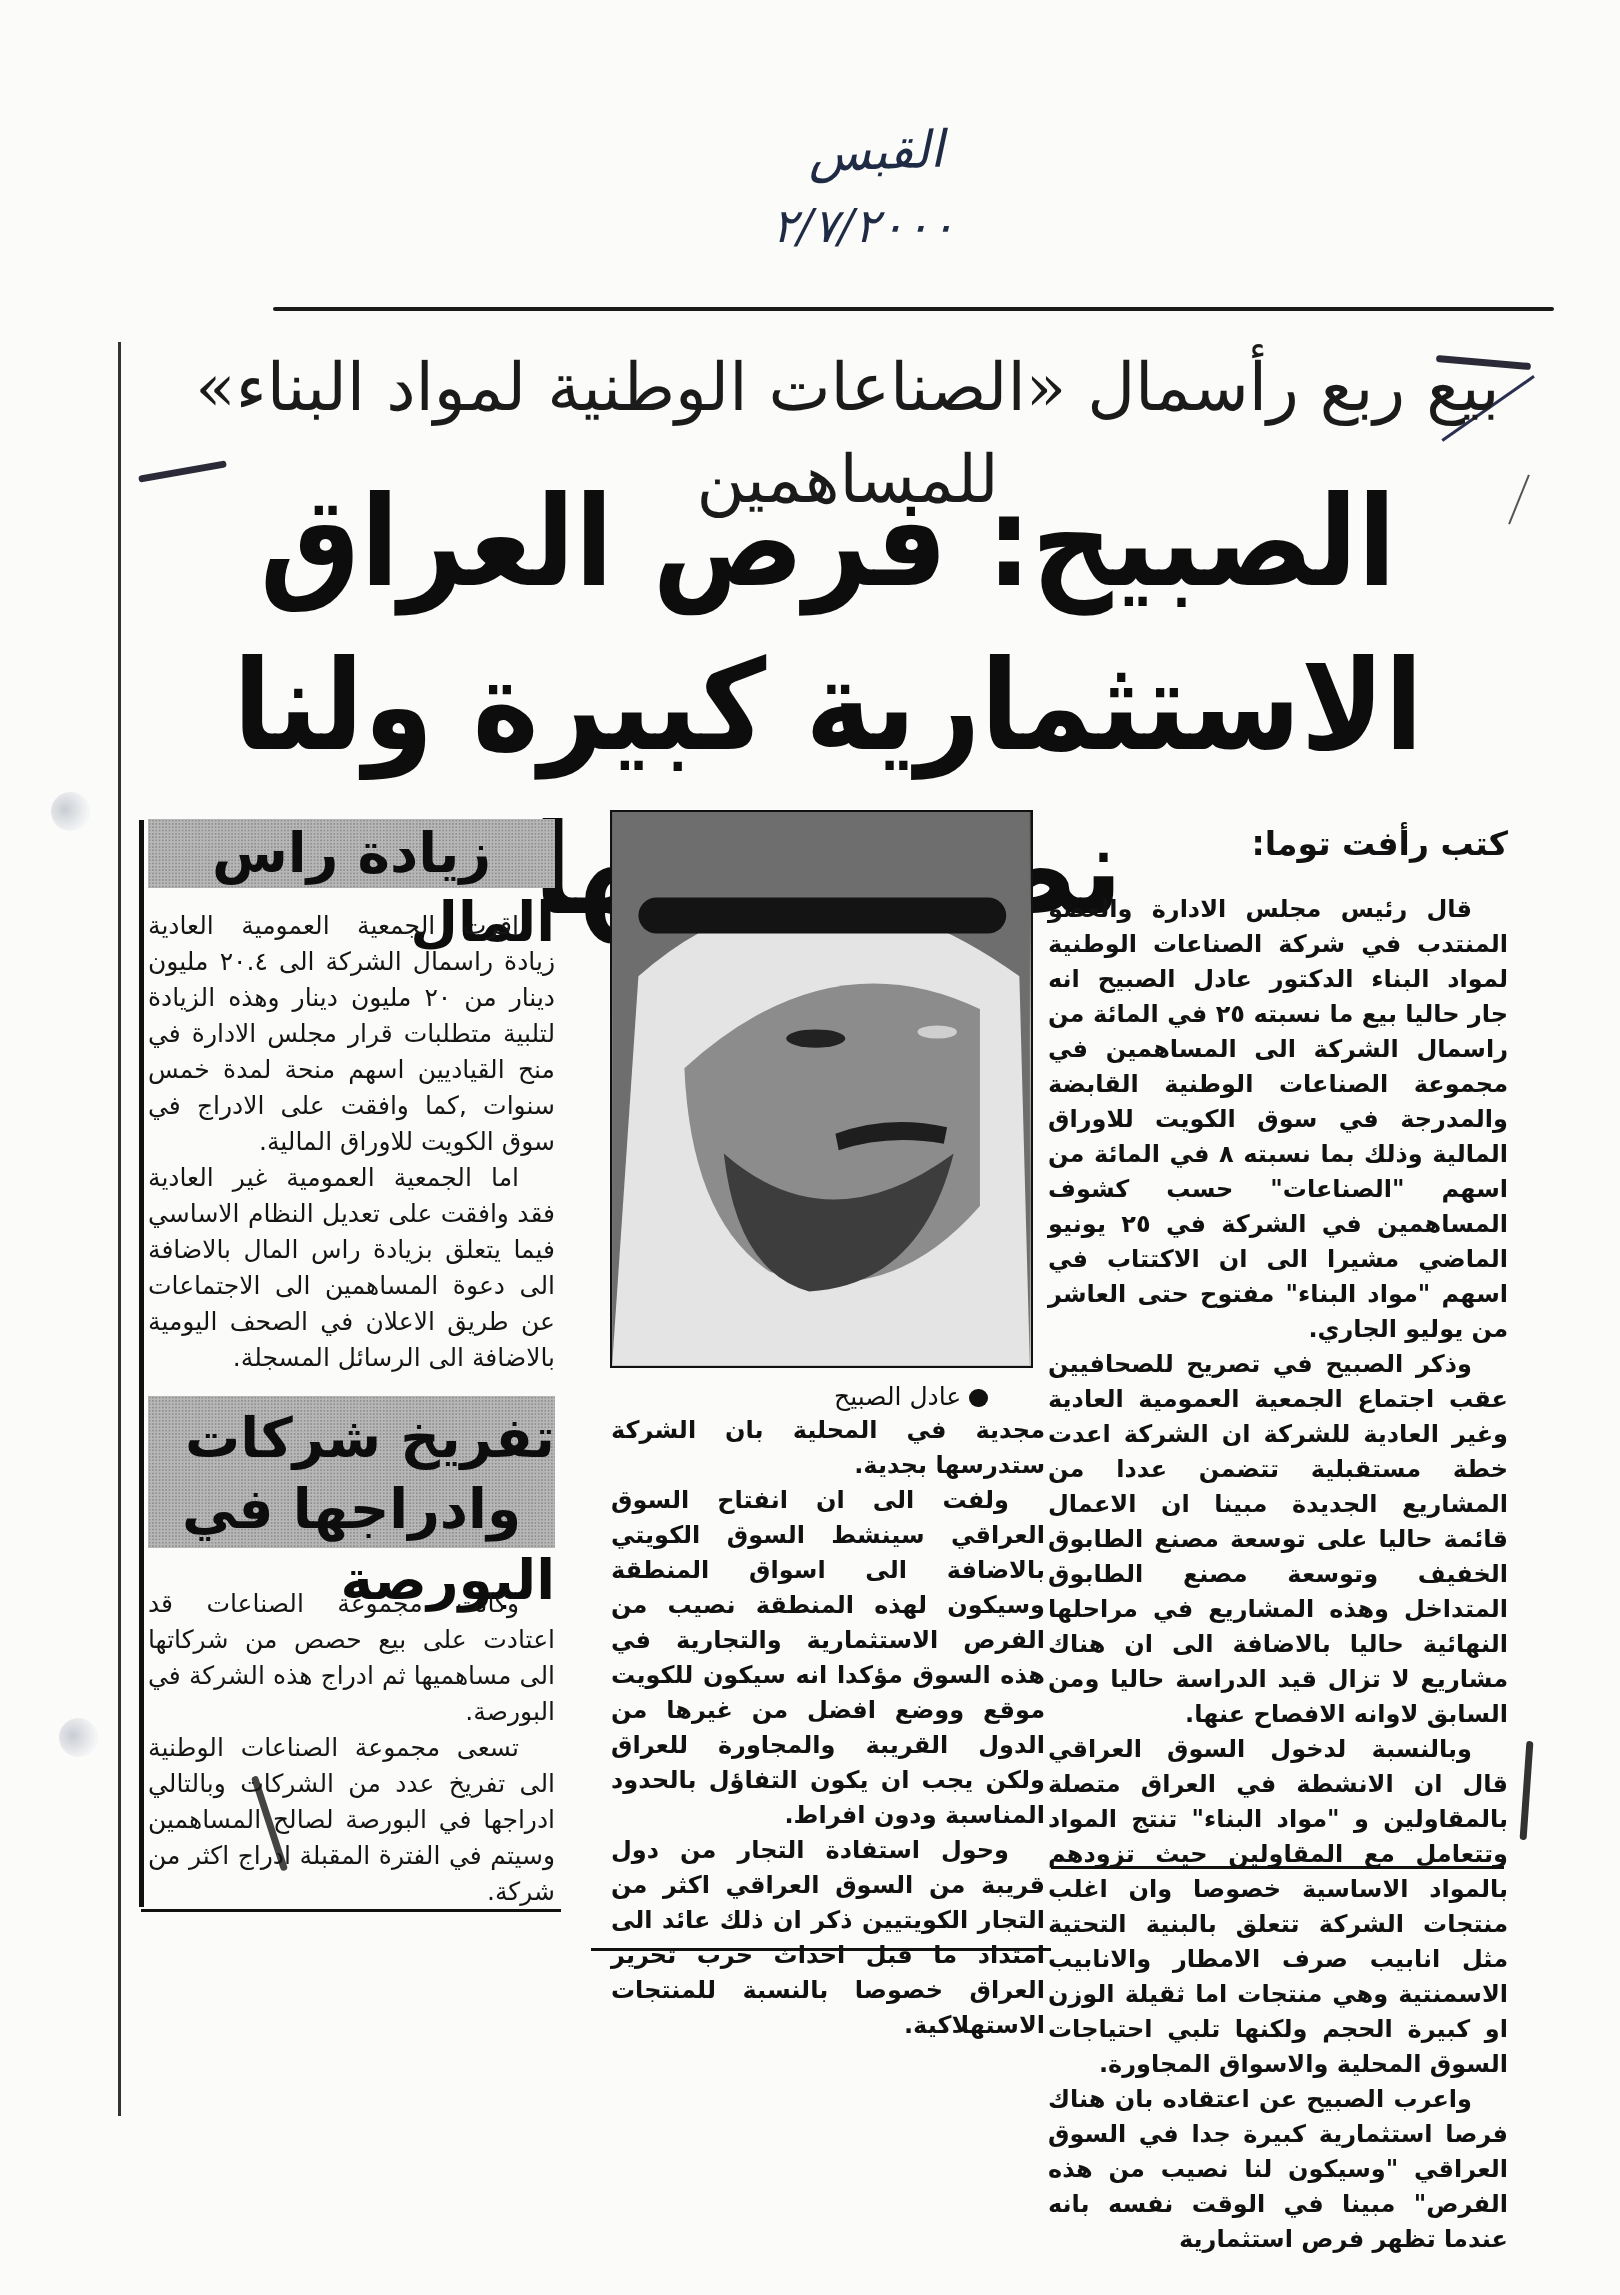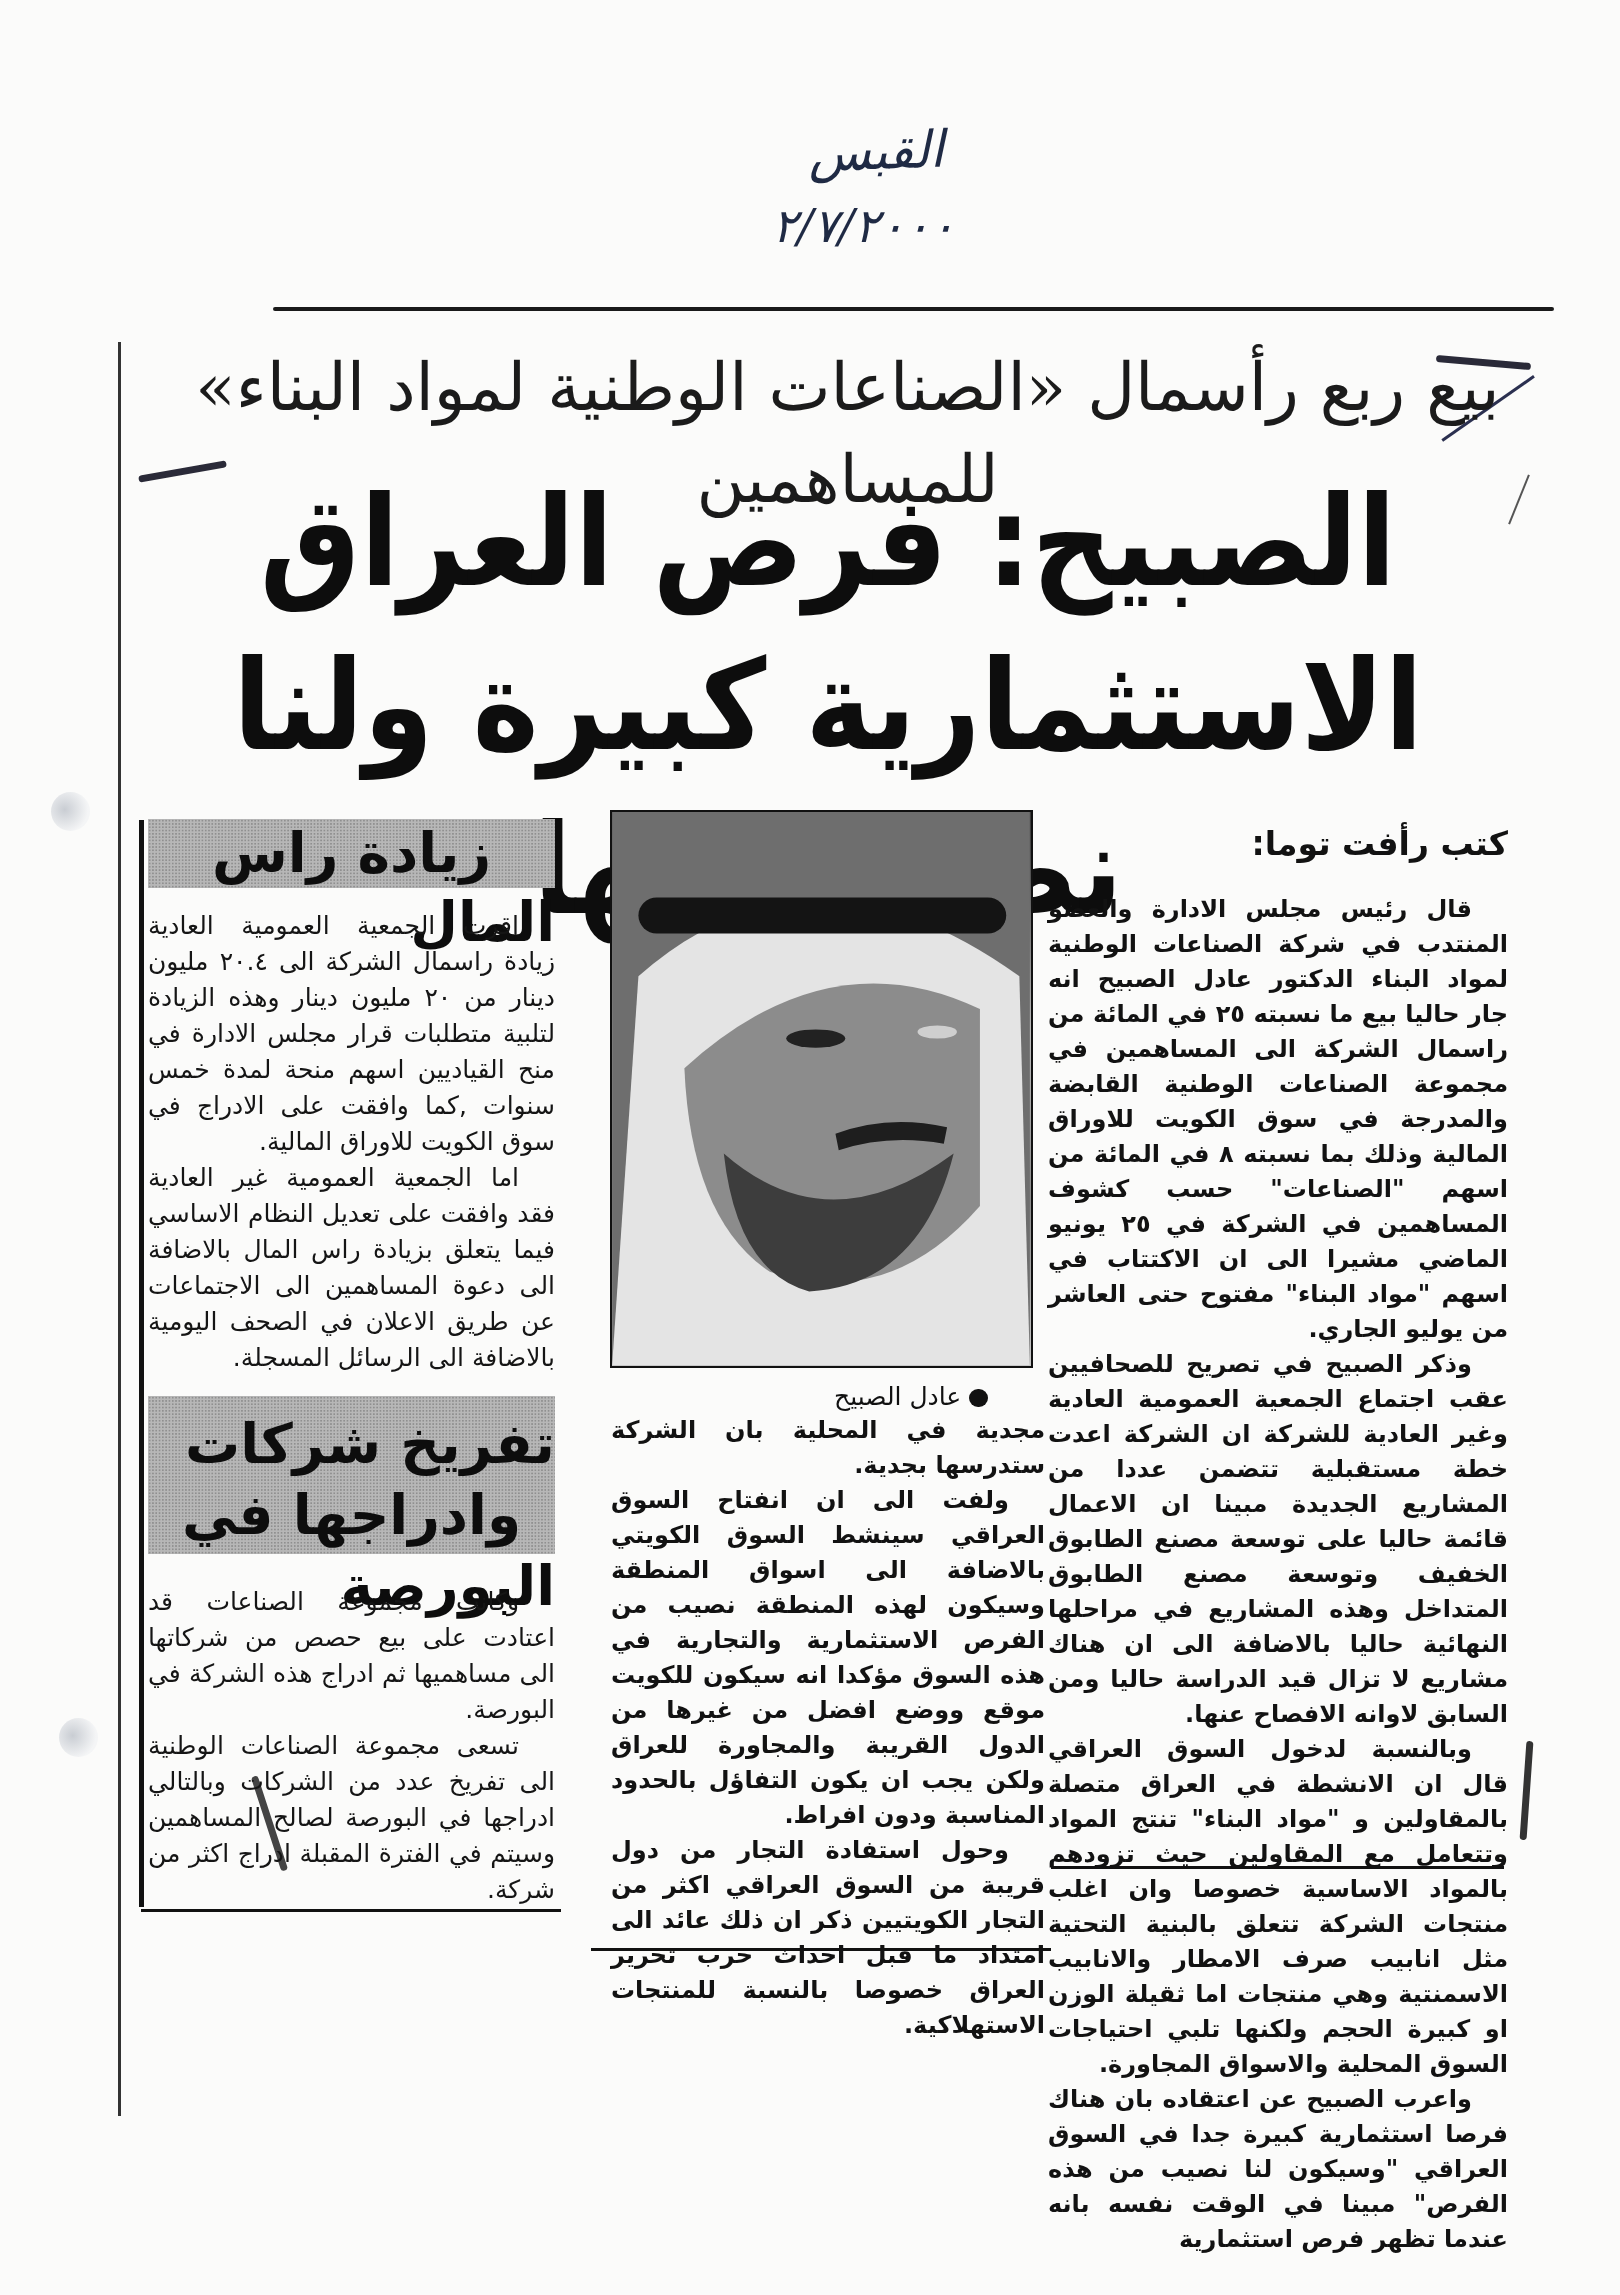--- a/index.html
+++ b/index.html
@@ -61,21 +61,21 @@
   .col-left { left: 148px; top: 819px; width: 407px; }
   .col-left-border { left: 139px; top: 820px; width: 5.3px; height: 1087px; background: #111; }
   .box-head {
     background-color: #b7b7b7;
     background-image: radial-gradient(#8f8f8f 0.7px, transparent 0.9px);
     background-size: 3.3px 3.3px;
     text-align: center; font-weight: bold; color: #0d0d0d;
     font-family: "DejaVu Sans", sans-serif;
   }
   .box-head-1 { height: 69px; font-size: 55px; line-height: 69px; margin-bottom: 20px; }
-  .box-head-2 { height: 145px; font-size: 55px; line-height: 71px; margin: 20px 0 30px 0; padding-top: 13px; }
+  .box-head-2 { height: 145px; font-size: 55px; line-height: 71px; margin: 20px 0 38px 0; padding-top: 7px; }
 
   .bottom-rule { height: 3.3px; background: #111; }
   .br-left { left: 141px; top: 1909px; width: 420px; }
   .br-mid { left: 591px; top: 1948px; width: 460px; }
   .br-right { left: 1051px; top: 1866px; width: 453px; }
 </style>
 </head>
 <body>
 
 <div class="hand hand-source">القبس</div>

